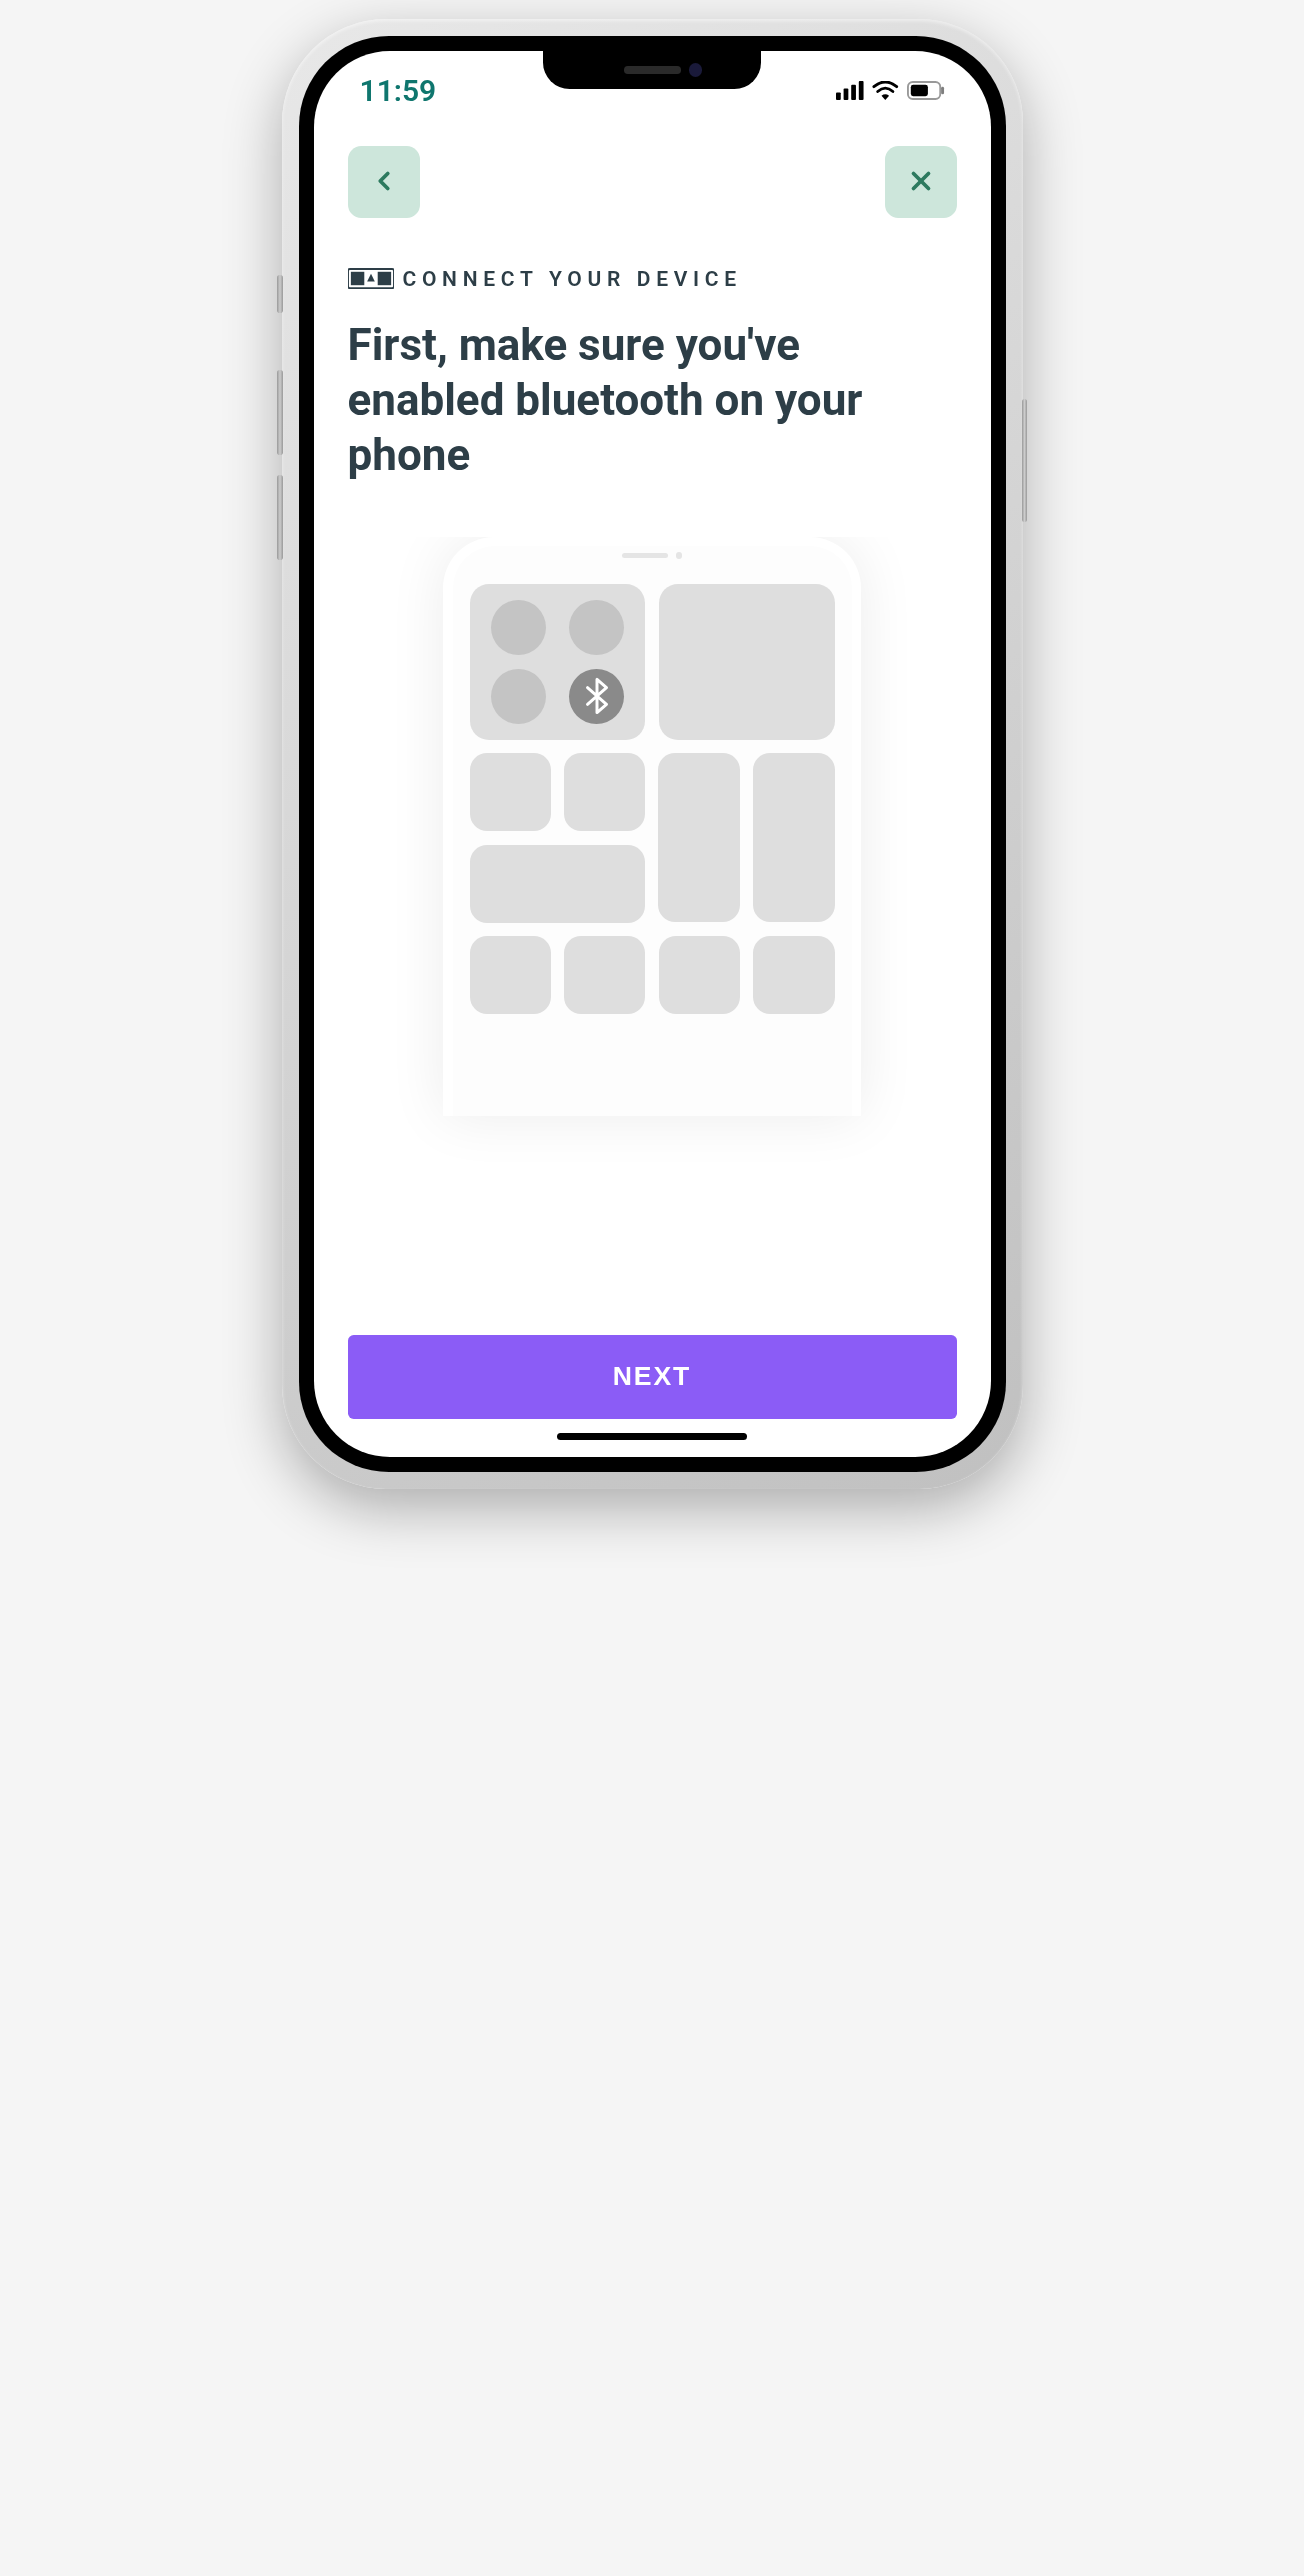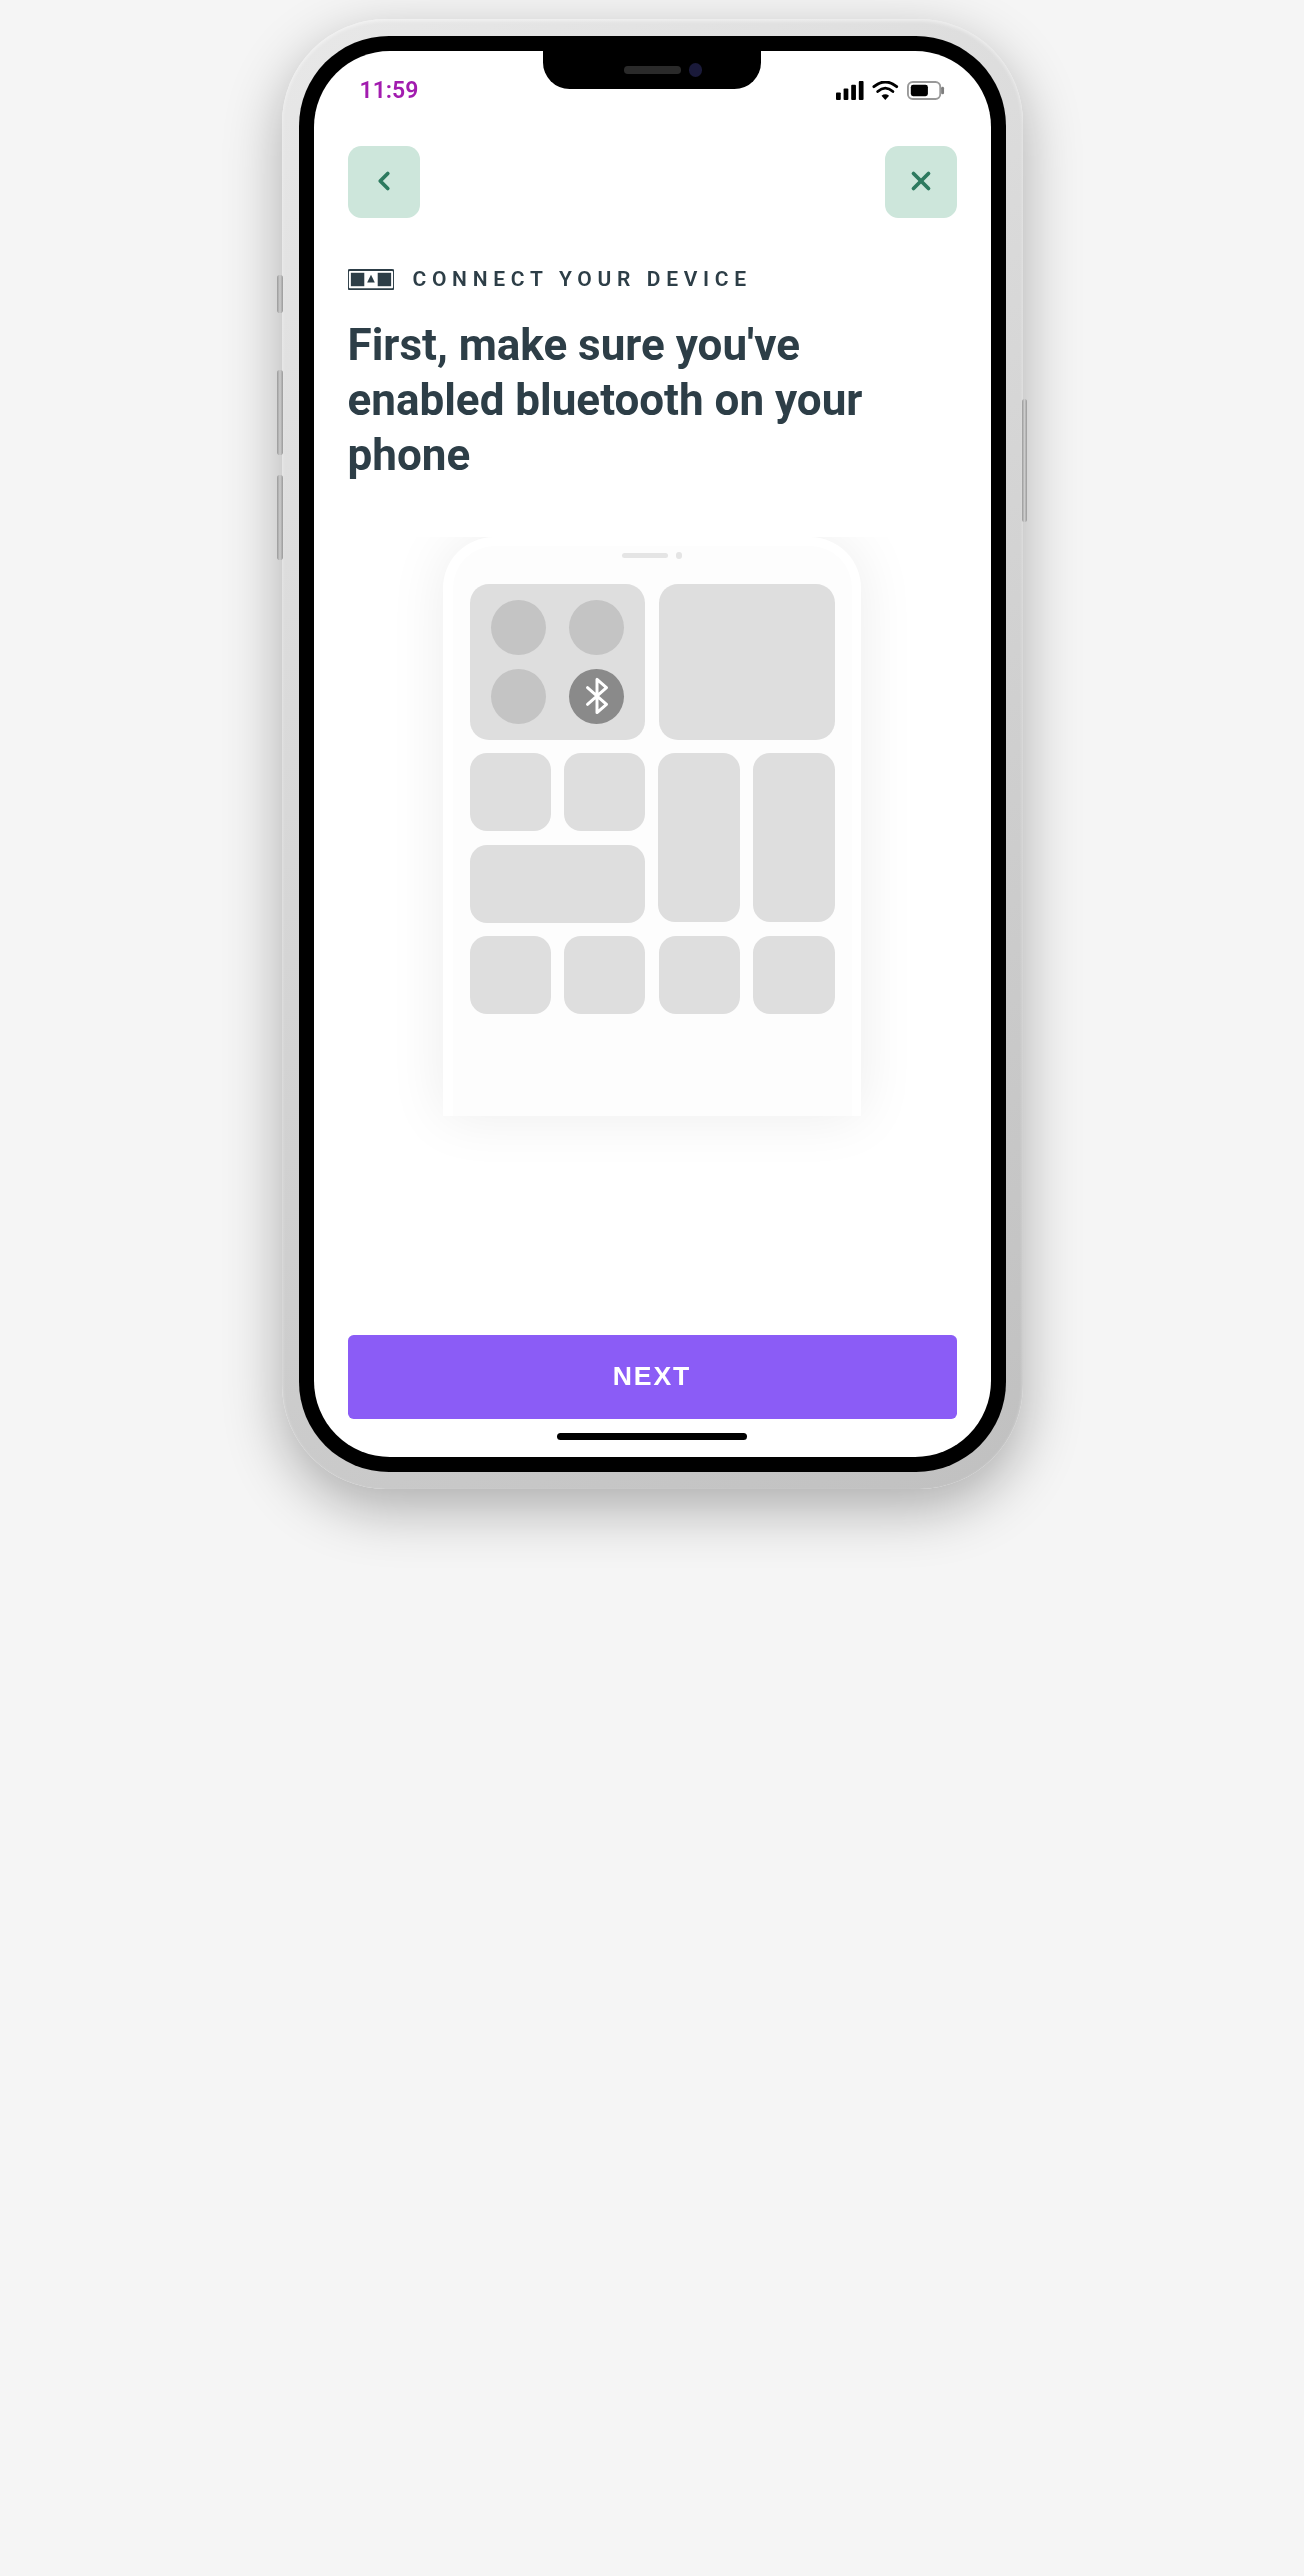--- a/index.html
+++ b/index.html
@@ -67,22 +67,22 @@
       right: 59px;
       top: 12.3px;
     }
     .status-bar {
       display: flex;
       justify-content: space-between;
       align-items: center;
       padding: 21px 46px 0;
       height: 57px;
       font-weight: 600;
-      font-size: 23px;
-      color: #a21caf;
+      font-size: 30px;
+      color: #0f766e;
     }
     .status-right {
       display: flex;
       align-items: center;
       gap: 7.6px;
     }
     .signal-icon svg, .wifi-icon svg, .battery-icon svg {
       display: block;
     }
     .app-content {
@@ -106,22 +106,22 @@
       align-items: center;
       justify-content: center;
       cursor: pointer;
     }
     .nav-btn svg {
       width: 30px;
       height: 30px;
     }
     .section-header {
       display: flex;
-      align-items: flex-end;
-      gap: 19px;
+      align-items: flex-start;
+      gap: 9px;
       margin-bottom: 26.6px;
     }
     .section-icon {
       display: flex;
       align-items: center;
     }
     .section-label {
       font-size: 21px;
       font-weight: 600;
       letter-spacing: 5.7px;

